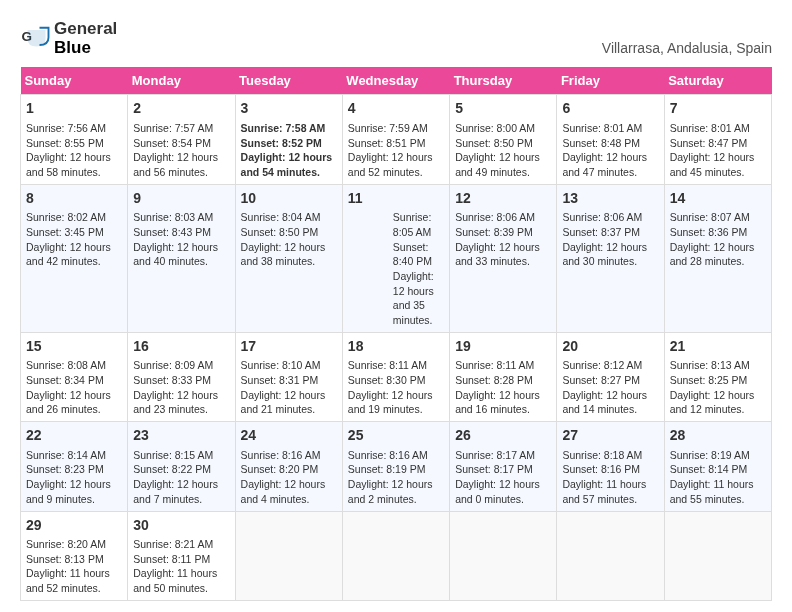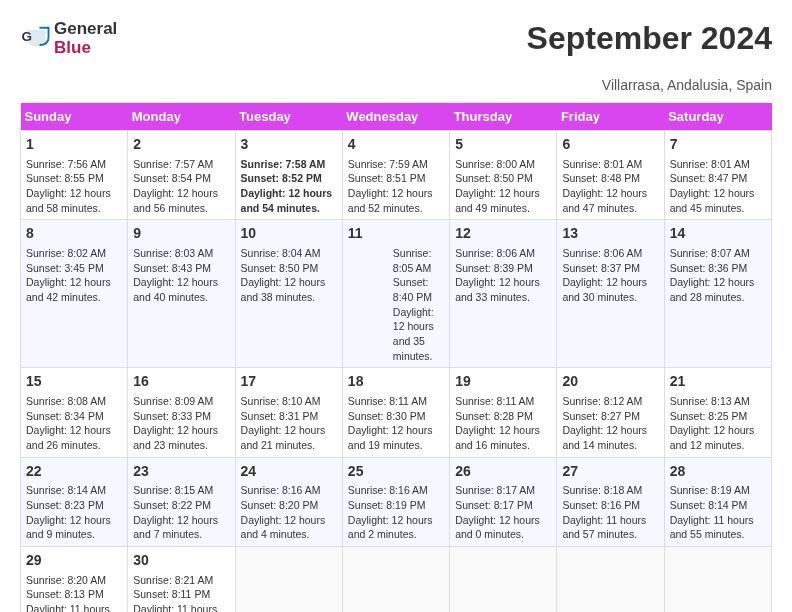--- a/index.html
+++ b/index.html
@@ -37,21 +37,21 @@
       font-size: 14px;
       color: #555;
       margin-top: 20px;
     }
     table {
       width: 100%;
       border-collapse: collapse;
       font-size: 11px;
     }
     thead tr th {
-      background-color: #d946ef;
+      background-color: #ec4899;
       color: #fff;
       padding: 6px 4px;
       text-align: left;
       font-size: 13px;
       font-weight: bold;
     }
     tbody tr {
       vertical-align: top;
     }
     tbody tr td {
@@ -88,26 +88,25 @@
 <div class="header">
   <div class="logo">
     <svg class="logo-icon" viewBox="0 0 40 40">
       <text x="2" y="22" font-size="18" font-weight="bold" fill="#333">G</text>
       <path d="M22 8 L34 8 L34 20 Q34 30 22 30 Q10 30 10 20 L10 8 Z" fill="#1a6faf" opacity="0.15"></path>
       <path d="M26 5 L38 5 L38 18 Q38 28 26 28" stroke="#1a6faf" stroke-width="2.5" fill="none"></path>
     </svg>
     <div>
       <div style="font-size:17px; font-weight:bold; color:#333; line-height:1.1;">
         <span style="color:#333;">General</span><br>
-        <span style="color:#be185d;">Blue</span>
+        <span style="color:#000000;">Blue</span>
       </div>
     </div>
   </div>
   <div class="title-block">
-    <div class="month-title">September 2024</div>
     <div class="location">Villarrasa, Andalusia, Spain</div>
   </div>
 </div>
 
 <table>
   <thead>
     <tr>
     <th>Sunday</th>
         <th>Monday</th>
         <th>Tuesday</th>

